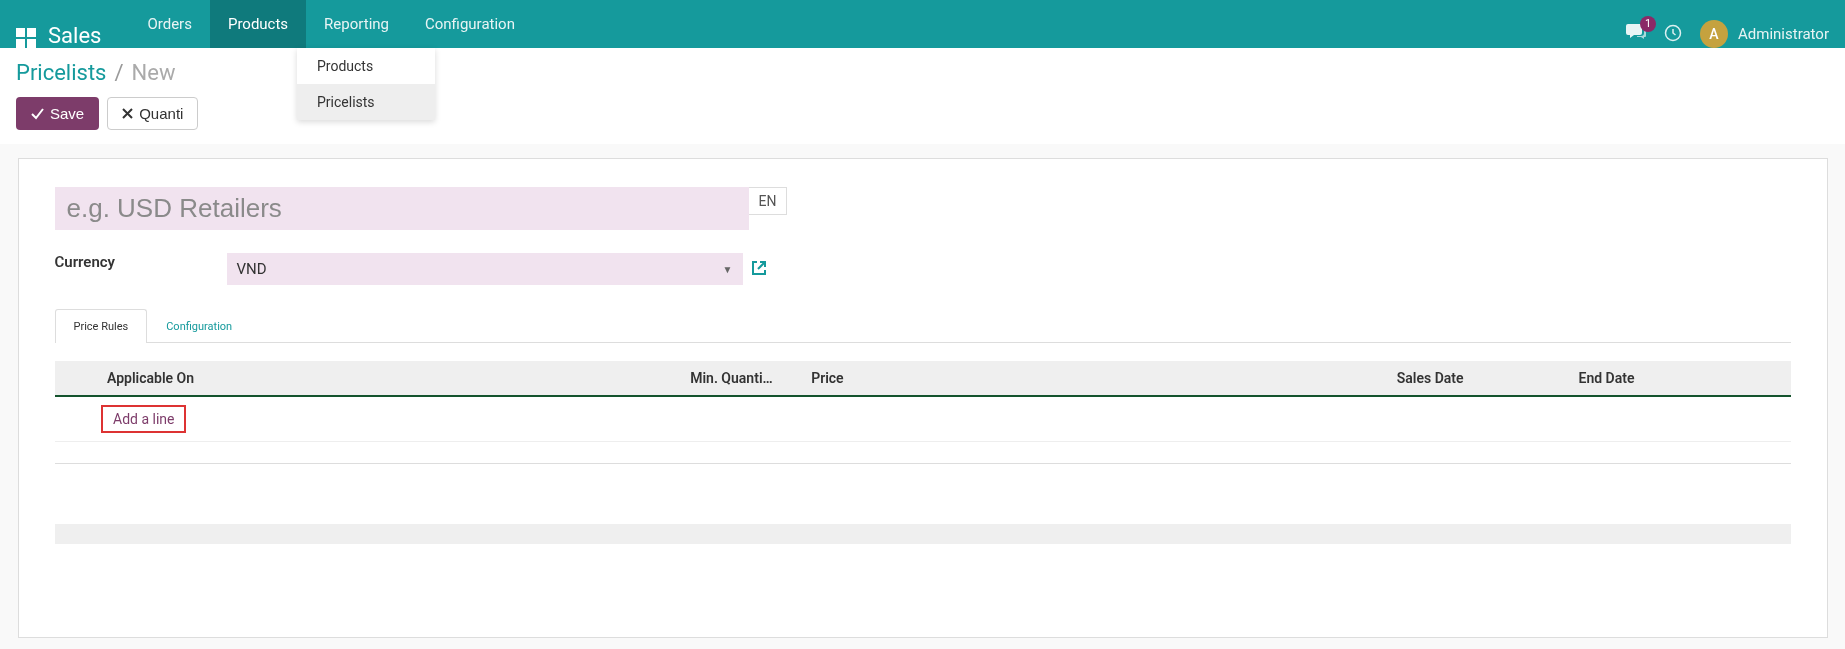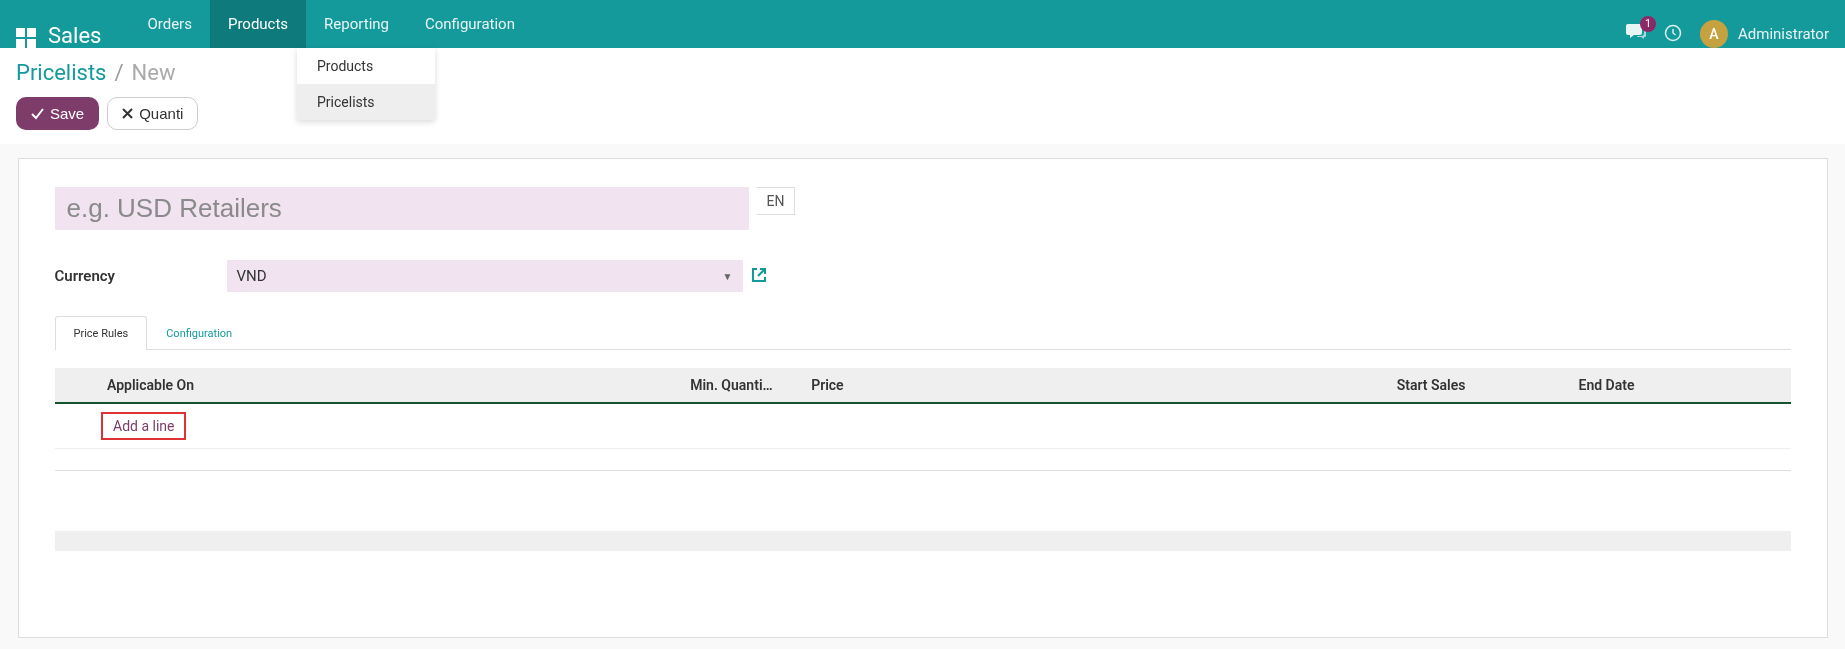--- a/index.html
+++ b/index.html
@@ -26,33 +26,33 @@
   .dropdown-item { padding: 10px 20px; cursor: pointer; font-size: 14px; color: #333; }
   .dropdown-item.hover { background: #eee; }
   
   
   .sub-header { background: #fff; padding: 12px 16px 14px 16px; }
   .breadcrumb { font-size: 22px; margin-bottom: 12px; display: flex; align-items: center; gap: 8px; }
   .breadcrumb-link { color: #159a9c; cursor: pointer; }
   .breadcrumb-sep { color: #999; }
   .breadcrumb-current { color: #aaa; }
   .actions { display: flex; gap: 8px; }
-  .btn { padding: 7px 14px; font-size: 15px; border-radius: 10px; cursor: pointer; display: inline-flex; align-items: center; gap: 6px; border: 1px solid transparent; }
+  .btn { padding: 7px 14px; font-size: 15px; border-radius: 4px; cursor: pointer; display: inline-flex; align-items: center; gap: 6px; border: 1px solid transparent; }
   .btn-primary { background: #7d3c6a; color: #fff; }
   .btn-secondary { background: #fff; color: #333; border: 1px solid #ccc; }
   
   
   .sheet-wrapper { padding: 14px; }
   .sheet { background: #fff; border: 1px solid #ddd; padding: 28px 36px; max-width: 1810px; margin: 0 auto; min-height: 480px; }
-  .title-row { display: flex; align-items: flex-end; gap: 8px; margin-bottom: 30px; }
+  .title-row { display: flex; align-items: flex-end; gap: 0; margin-bottom: 23px; }
   .title-input { flex: 0 0 694px; font-size: 26px; padding: 6px 12px; border: none; background: #f1e3ef; color: #333; outline: none; }
   .title-input::placeholder { color: #8a8a8a; }
   .lang-tag { background: #fff; border: 1px solid #ddd; border-left: none; padding: 4px 10px; font-size: 14px; color: #555; align-self: flex-start; height: 28px; display: flex; align-items: center; cursor: pointer; }
   
-  .field-row { display: flex; align-items: center; margin-bottom: 24px; }
+  .field-row { display: flex; margin-bottom: 24px; }
   .field-label { width: 172px; font-size: 15px; font-weight: 600; color: #333; }
   .select-wrap { display: flex; align-items: center; gap: 8px; }
   .select-field { width: 516px; background: #f1e3ef; border: none; padding: 7px 10px; font-size: 15px; color: #333; display: flex; align-items: center; justify-content: space-between; cursor: pointer; }
   .caret-down { font-size: 10px; color: #666; }
   .external-link { color: #159a9c; cursor: pointer; }
   
   
   .tabs { display: flex; border-bottom: 1px solid #ddd; margin-top: 10px; }
   .tab { padding: 10px 18px; font-size: 11px; cursor: pointer; color: #159a9c; border: 1px solid transparent; border-bottom: none; margin-bottom: -1px; }
   .tab.active { border-color: #ddd; background: #fff; color: #333; border-radius: 3px 3px 0 0; }
@@ -170,21 +170,21 @@
     </div>
 
     <div class="table-wrap">
       <table>
         <thead>
           <tr>
             <th class="handle-col"></th>
             <th class="applicable-col">Applicable On</th>
             <th class="minq-col">Min. Quanti…</th>
             <th class="price-col">Price</th>
-            <th class="start-col">Start Sales</th>
+            <th class="start-col">Sales Date</th>
             <th class="end-col">End Date</th>
             <th class="trash-col"></th>
           </tr>
         </thead>
         <tbody>
           <tr>
             <td></td>
             <td colspan="6">
               <span class="add-line">Add a line</span>
             </td>

